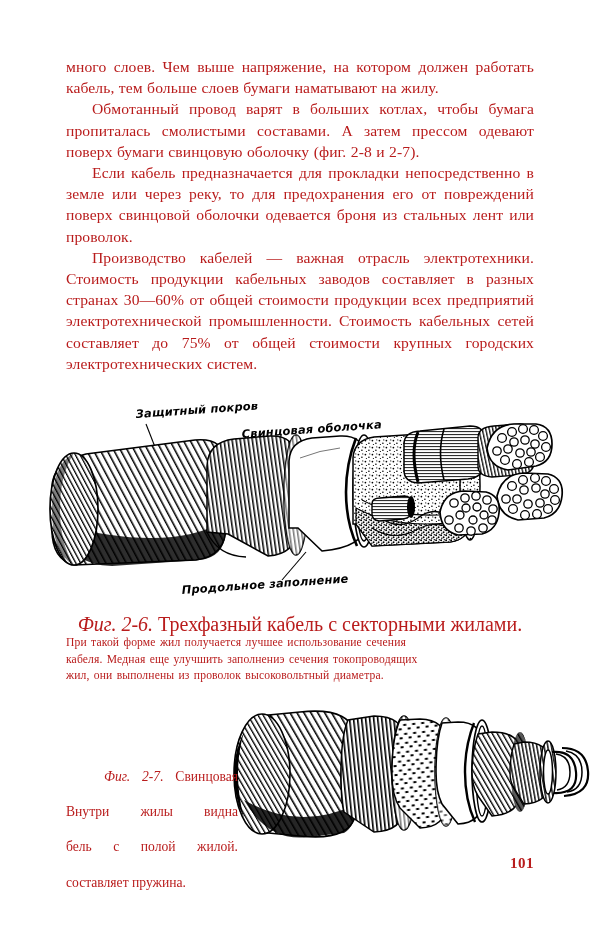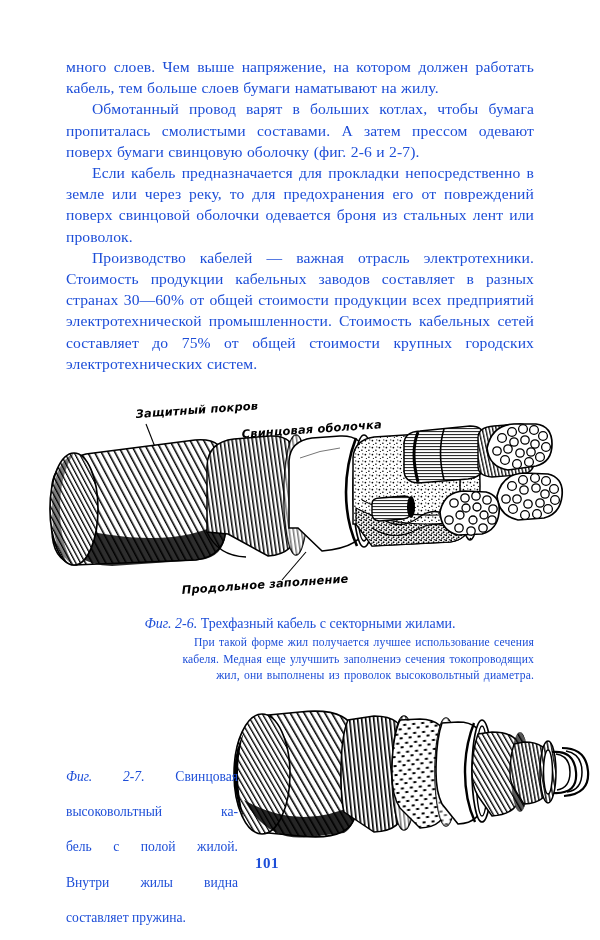--- a/index.html
+++ b/index.html
@@ -8,21 +8,21 @@
     padding: 0;
     background: #ffffff;
   }
   #page {
     position: relative;
     width: 600px;
     height: 940px;
     background: #ffffff;
     overflow: hidden;
     font-family: "Liberation Serif", "DejaVu Serif", serif;
-    color: #1d4ed8;
+    color: #b91c1c;
     -webkit-font-smoothing: none;
   }
 
   
   #body-text {
     position: absolute;
     left: 66px;
     top: 56px;
     width: 468px;
   }
@@ -59,65 +59,65 @@
 
   
   #caption-2-6 {
     position: absolute;
     left: 66px;
     top: 615px;
     width: 468px;
     text-align: center;
   }
   .cap-title {
-    font-size: 14px;
+    font-size: 20px;
     line-height: 18px;
     margin: 0;
     white-space: nowrap;
   }
   .cap-title .figno {
     font-style: italic;
   }
   .cap-body {
     font-size: 11.6px;
     line-height: 13.6px;
     margin: 3px 0 0 0;
-    text-align: right;
+    text-align: left;
     word-spacing: 1.2px;
     letter-spacing: 0.15px;
   }
 
   #caption-2-7 {
     position: absolute;
     left: 66px;
     top: 768px;
     width: 172px;
     font-size: 13.6px;
     line-height: 17.6px;
     text-align: justify;
     text-justify: inter-word;
   }
-  #caption-2-7 .figno { font-style: italic; }
+  #caption-2-7 .figno { font-style: italic; margin-left: 38px; }
   #caption-2-7 .capline { display: block; }
   #caption-2-7 .capline.spread {
     text-align: justify;
   }
   #caption-2-7 .capline.spread::after {
     content: "";
     display: inline-block;
     width: 100%;
   }
 
   
   #page-number {
     position: absolute;
     left: 0;
     top: 855px;
     width: 534px;
-    text-align: center;
+    text-align: right;
     font-size: 15px;
     font-weight: bold;
     letter-spacing: 0.5px;
   }
 
   
   .fig-label {
     font-family: "DejaVu Sans", "Liberation Sans", sans-serif;
     font-style: italic;
     font-size: 11.4px;
@@ -131,21 +131,21 @@
     fill: none;
   }
 </style>
 </head>
 <body>
 
 <div id="page">
 
   <div id="body-text">
     <p class="para first">много слоев. Чем выше напряжение, на котором должен работать кабель, тем больше слоев бумаги наматывают на жилу.</p>
-    <p class="para">Обмотанный провод варят в больших котлах, чтобы бумага пропиталась смолистыми составами. А затем прессом одевают поверх бумаги свинцовую оболочку (фиг. 2-6 и 2-7).</p>
+    <p class="para">Обмотанный провод варят в больших котлах, чтобы бумага пропиталась смолистыми составами. А затем прессом одевают поверх бумаги свинцовую оболочку (фиг. 2-8 и 2-7).</p>
     <p class="para">Если кабель предназначается для прокладки непосредственно в земле или через реку, то для предохранения его от повреждений поверх свинцовой оболочки одевается броня из стальных лент или проволок.</p>
     <p class="para">Производство кабелей — важная отрасль электротехники. Стоимость продукции кабельных заводов составляет в разных странах 30—60% от общей стоимости продукции всех предприятий электротехнической промышленности. Стоимость кабельных сетей составляет до 75% от общей стоимости крупных городских электротехнических систем.</p>
   </div>
 
   <div class="figure-block" id="figure-2-6">
     <svg width="600" height="210" viewBox="0 0 600 210" xmlns="http://www.w3.org/2000/svg">
       <defs>
 
         <pattern id="armorHatch" width="6" height="6" patternUnits="userSpaceOnUse" patternTransform="rotate(-28)">
           <rect width="6" height="6" fill="#ffffff"></rect>
@@ -421,21 +421,20 @@
         <path d="M 552 60 Q 574 58 576 80 Q 578 102 554 101"></path>
         <path d="M 556 62 Q 570 64 570 80 Q 570 96 557 98" stroke-width="1.5"></path>
         <path d="M 562 56 Q 586 56 588 79 Q 590 102 564 104"></path>
         <path d="M 566 59 Q 582 62 582 80 Q 582 98 567 100" stroke-width="1.5"></path>
       </g>
     </svg>
   </div>
 
   <div id="caption-2-7">
     <span class="capline spread"><span class="figno">Фиг. 2-7.</span> <span>Свинцовая</span></span>
-    <span class="capline spread">высоковольтный ка-</span>
+    <span class="capline spread">Внутри жилы видна</span>
     <span class="capline spread">бель с полой жилой.</span>
-    <span class="capline spread">Внутри жилы видна</span>
     <span class="capline">составляет пружина.</span>
   </div>
 
   <div id="page-number">101</div>
 
 </div>
 
 </body></html>

